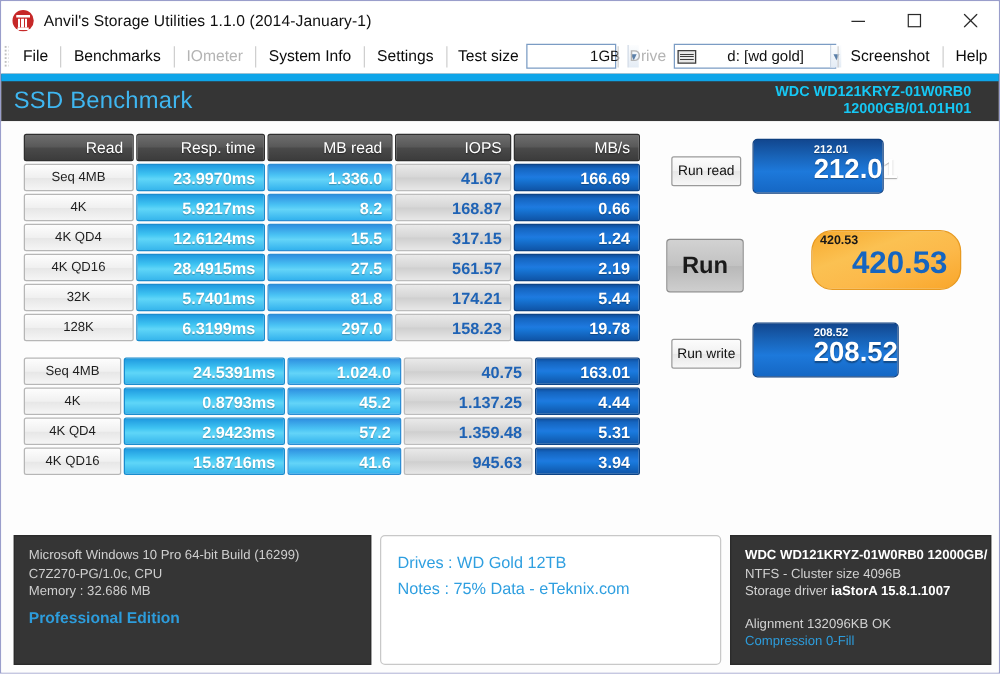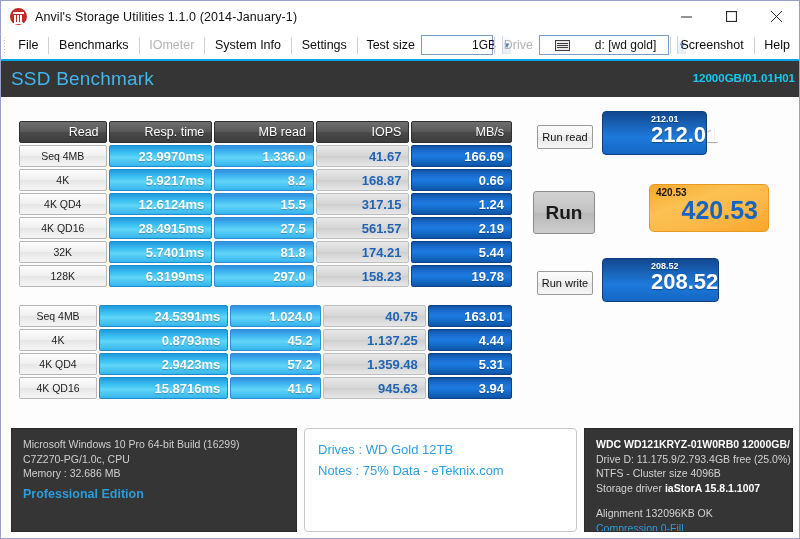--- a/index.html
+++ b/index.html
@@ -90,39 +90,39 @@
   }
   .combo .val { padding: 0 6px; white-space: nowrap; }
   .combo .arrow {
     width: 17px; height: 18px; margin-left: auto;
     display: flex; align-items: center; justify-content: center;
     border-left: 1px solid #cfd9e6;
     background: linear-gradient(#fcfdfe,#e4ecf5);
     color: #5b7fa8; font-size: 8px;
   }
   #testsize-combo { width: 72px; padding-left: 44px; }
-  #drive-combo { width: 130px; padding-left: 15px; gap: 15px; }
+  #drive-combo { width: 130px; padding-left: 2px; gap: 15px; }
   .drive-glyph {
     width: 15px; height: 11px; flex: 0 0 15px;
     border: 1px solid #3d3d3d; background: #e8e8e8;
     position: relative; margin-right: 4px;
   }
   .drive-glyph:after {
     content: ""; position: absolute; left: 1px; top: 2px;
     width: 11px; height: 5px;
     background: repeating-linear-gradient(180deg,#3d3d3d 0 1px,#e8e8e8 1px 2px);
   }
 
   
   #headerband {
     height: 38px; flex: 0 0 38px;
     background: #353535;
     display: flex; align-items: center;
-    padding: 0 4px 0 10px;
-    border-top: 2px solid #0ea5e9;
+    padding: 0 22px 0 10px;
+    border-top: 6px solid #0ea5e9;
   }
   #bench-title {
     font-size: 19px; color: #3fb6f0; letter-spacing: 0.2px;
   }
   #drive-id {
     margin-left: auto; text-align: right;
     font-size: 11.5px; font-weight: bold; color: #16c8f5;
     line-height: 13.5px;
   }
 
@@ -135,21 +135,21 @@
   }
   #left-pane {
     width: 528px; flex: 0 0 528px;
     padding: 2px 0 0 16px;
   }
   #right-pane {
     flex: 1 1 auto; position: relative;
   }
 
   
-  table.bm { border-collapse: separate; border-spacing: 2px 2px; width: 497px; margin-top: 14px; }
+  table.bm { border-collapse: separate; border-spacing: 2px 2px; width: 497px; }
   table.bm td { padding: 0; height: 22px; }
 
   .hdr {
     background: linear-gradient(180deg,#6e6e6e 0%,#585858 48%,#4a4a4a 52%,#3c3c3c 100%);
     color: #ffffff; font-size: 12.5px;
     text-align: right; padding-right: 7px !important;
     border-radius: 2px;
     border: 1px solid #2f2f2f;
     text-shadow: 0 1px 1px rgba(0,0,0,.5);
   }
@@ -221,21 +221,21 @@
     border: 1px solid #0d3f80;
     color: #ffffff;
     text-shadow: 0 1px 1px rgba(0,0,0,.35);
     padding-left: 48px;
   }
   #score-read  { left: 73px; top: 8px;  width: 105px; height: 44px; }
   #score-write { left: 73px; top: 155px; width: 117px; height: 44px; }
   #score-total {
     left: 120px; top: 81px; width: 120px; height: 48px;
     background: linear-gradient(160deg,#f7a92c 0%,#fbc152 35%,#fcb94a 62%,#f9a62a 100%);
-    border: 1px solid #e89a20; border-radius: 5px;
+    border: 1px solid #e89a20; border-radius: 17px;
     padding: 3px 10px 0 6px;
   }
   #score-total .score-small { color: #171717; font-size: 10px; }
   #score-total .score-big   { color: #1565c0; font-size: 25px; line-height: 27px; }
 
   
   #bottom {
     flex: 0 0 110px; height: 110px;
     display: flex; padding: 0 6px 6px 10px; gap: 7px;
     background: #fdfdfd;
@@ -321,20 +321,21 @@
     </div>
     <div class="menu-sep"></div>
     <div class="menu-item">Screenshot</div>
     <div class="menu-sep"></div>
     <div class="menu-item">Help</div>
   </div>
 
   <div id="headerband">
     <div id="bench-title">SSD Benchmark</div>
     <div id="drive-id">
+      <div>WDC WD121KRYZ-01W0RB0</div>
       <div>12000GB/01.01H01</div>
     </div>
   </div>
 
   <div id="body">
 
     <div id="left-pane">
 
       <table class="bm">
         <tbody>
@@ -456,21 +457,20 @@
       <div class="edition">Professional Edition</div>
     </div>
 
     <div id="notes-box">
       <div>Drives : WD Gold 12TB</div>
       <div>Notes : 75% Data - eTeknix.com</div>
     </div>
 
     <div class="dark-panel" id="driveinfo">
       <div class="hl">WDC WD121KRYZ-01W0RB0 12000GB/</div>
-      <div class="drv-line">Drive D: 11.175.9/2.793.4GB free (25.0%)</div>
       <div class="drv-line">NTFS - Cluster size 4096B</div>
       <div class="drv-line driver"><span>Storage driver</span> <b>iaStorA 15.8.1.1007</b></div>
       <div class="spacer"></div>
       <div class="drv-line">Alignment 132096KB OK</div>
       <div class="compression">Compression 0-Fill</div>
     </div>
   </div>
 
 </div>
 

